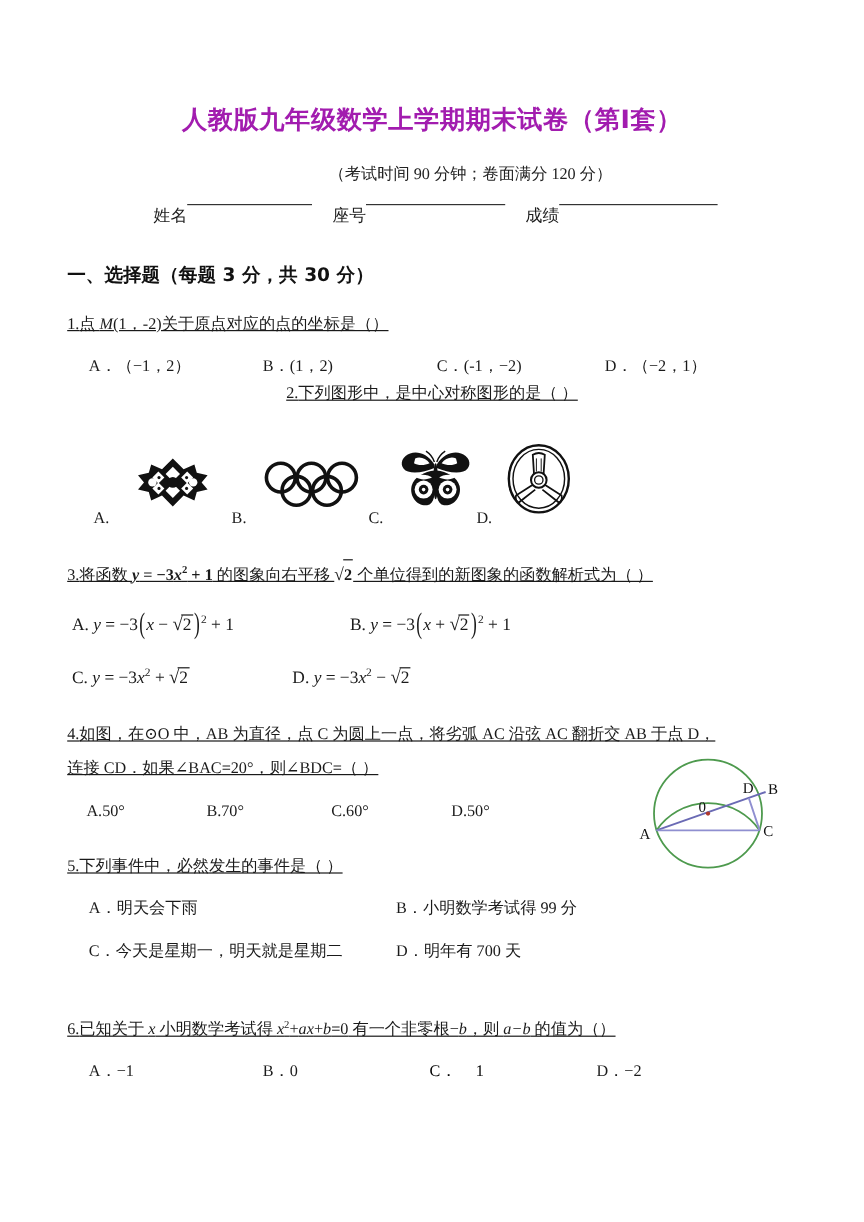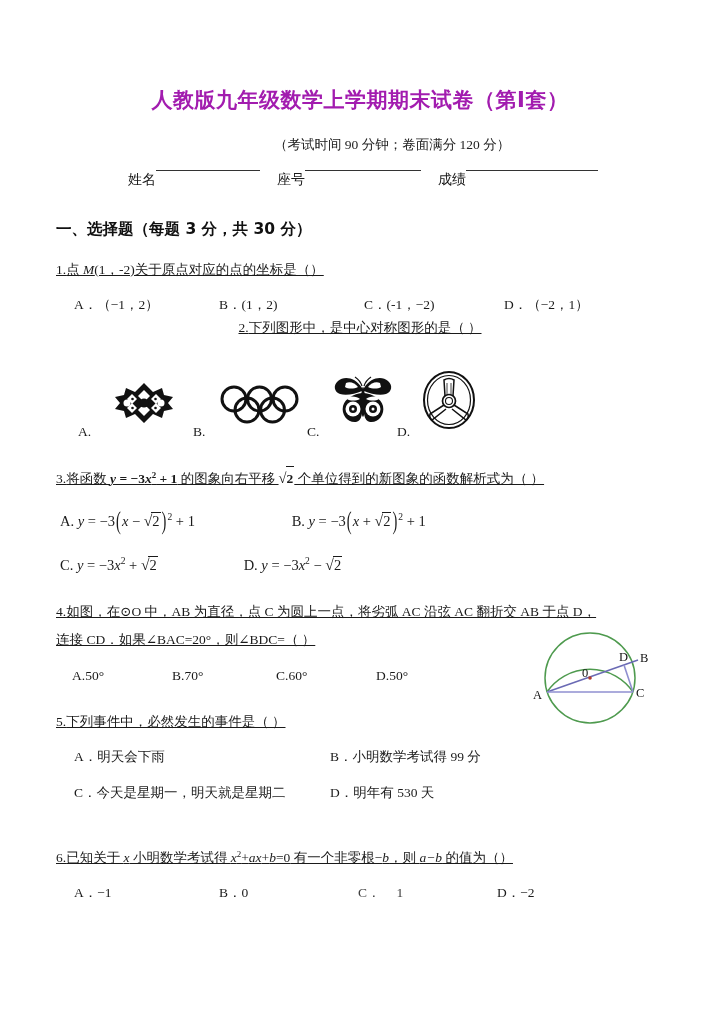--- a/index.html
+++ b/index.html
@@ -147,21 +147,21 @@
     width: 160px;
     height: 110px;
   }
   .circ-lab {
     position: absolute;
     font-family: "Liberation Serif", serif;
     font-size: 12.5px;
     color: #111;
   }
 
-  .purple { color: #404040; }
+  .purple { color: #000000; }
 </style>
 </head>
 <body>
 
 <div class="page">
 
   <div class="doc-title">人教版九年级数学上学期期末试卷（第Ⅰ套）</div>
   <div class="doc-subtitle">（考试时间 90 分钟；卷面满分 120 分）</div>
 
   <div class="idline">
@@ -343,21 +343,21 @@
     <span class="circ-lab" style="left:70px; top:40px;">0</span>
   </div>
 
   <div class="q" style="top:710px;">
     <span>5.</span><span>下列事件中，必然发生的事件是（      ）</span>
   </div>
   <div class="opts" style="top:748px;">
     <span class="opt" style="width:256px"><span>A．</span><span>明天会下雨</span></span><span class="opt"><span>B．</span><span>小明数学考试得 99 分</span></span>
   </div>
   <div class="opts" style="top:784px;">
-    <span class="opt" style="width:256px"><span>C．</span><span>今天是星期一，明天就是星期二</span></span><span class="opt"><span>D．</span><span>明年有 530 天</span></span>
+    <span class="opt" style="width:256px"><span>C．</span><span>今天是星期一，明天就是星期二</span></span><span class="opt"><span>D．</span><span>明年有 700 天</span></span>
   </div>
 
   <div class="q" style="top:846px;">
     <span>6.</span><span>已知关于 </span><i class="mi">x</i><span> 小明数学考试得 </span><span><i class="mi">x</i><sup class="exp">2</sup>+<i class="mi">ax</i>+<i class="mi">b</i>=0</span><span> 有一个非零根−</span><i class="mi">b</i><span>，则 </span><i class="mi">a−b</i><span> 的值为（）</span>
   </div>
   <div class="opts" style="top:884px;">
     <span class="opt" style="width:145px"><span>A．</span><span>−1</span></span><span class="opt" style="width:139px"><span>B．</span><span>0</span></span><span class="opt purple" style="width:139px"><span>C．</span><span style="padding-left:16px">1</span></span><span class="opt"><span>D．</span><span>−2</span></span>
   </div>
 
 </div>

